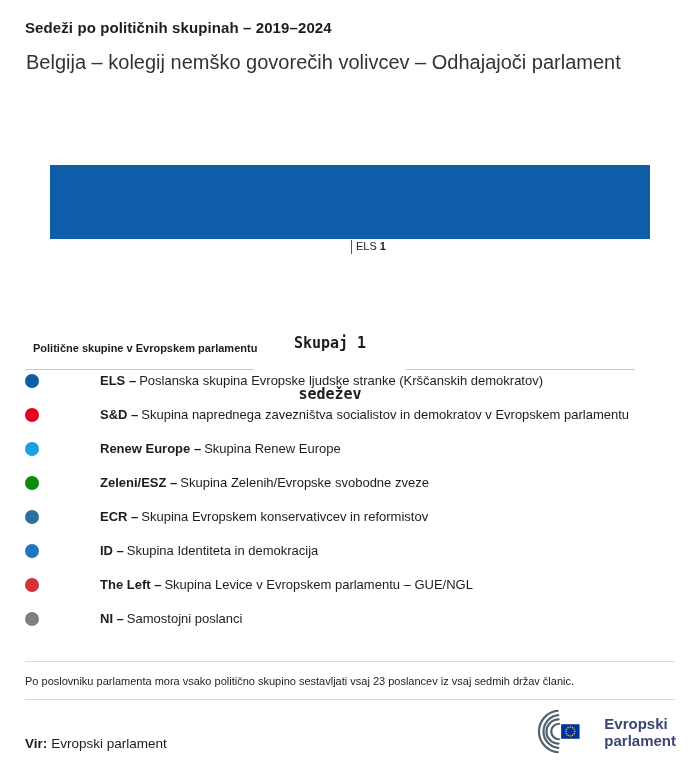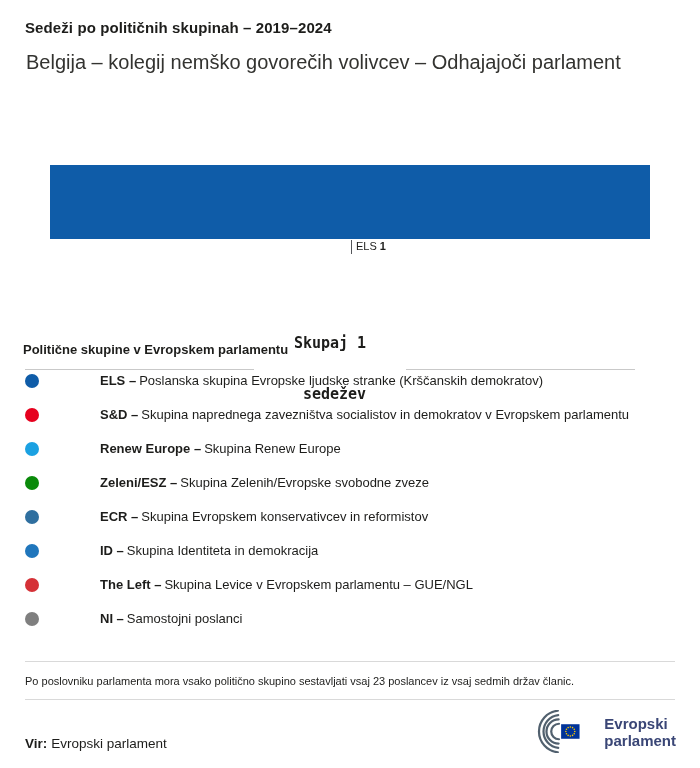--- a/index.html
+++ b/index.html
@@ -33,28 +33,28 @@
     font-size:11px; color:#1d1d1b;
     white-space:nowrap;
   }
   .tick-label .val { font-weight:bold; }
   .total-row {
     position:absolute; left:25px; right:65px; top:301px;
     display:flex; align-items:center;
   }
   .total-line { flex:1; height:1px; background:#c9c9c9; }
   .total-text {
-    padding:0 40px; text-align:right;
+    padding:0 40px; text-align:center;
     font-family:"DejaVu Sans Mono", monospace;
     font-weight:bold; font-size:15px; line-height:17px;
     white-space:pre;
   }
   .legend-heading {
-    position:absolute; left:23px; top:342px;
-    font-size:13px; font-weight:bold;
+    position:absolute; left:33px; top:342px;
+    font-size:11px; font-weight:bold;
   }
   .legend { position:absolute; left:25px; top:364px; right:25px; }
   .legend-row { display:flex; align-items:center; height:34px;gap:48px; }
   .dot {
     width:14px; height:14px; border-radius:50%;
     margin-right:13px; flex:none;
   }
   .legend-label { font-size:13px; line-height:16px; }
   .legend-abbr { font-weight:bold; margin-right:3px; }
   .divider {

